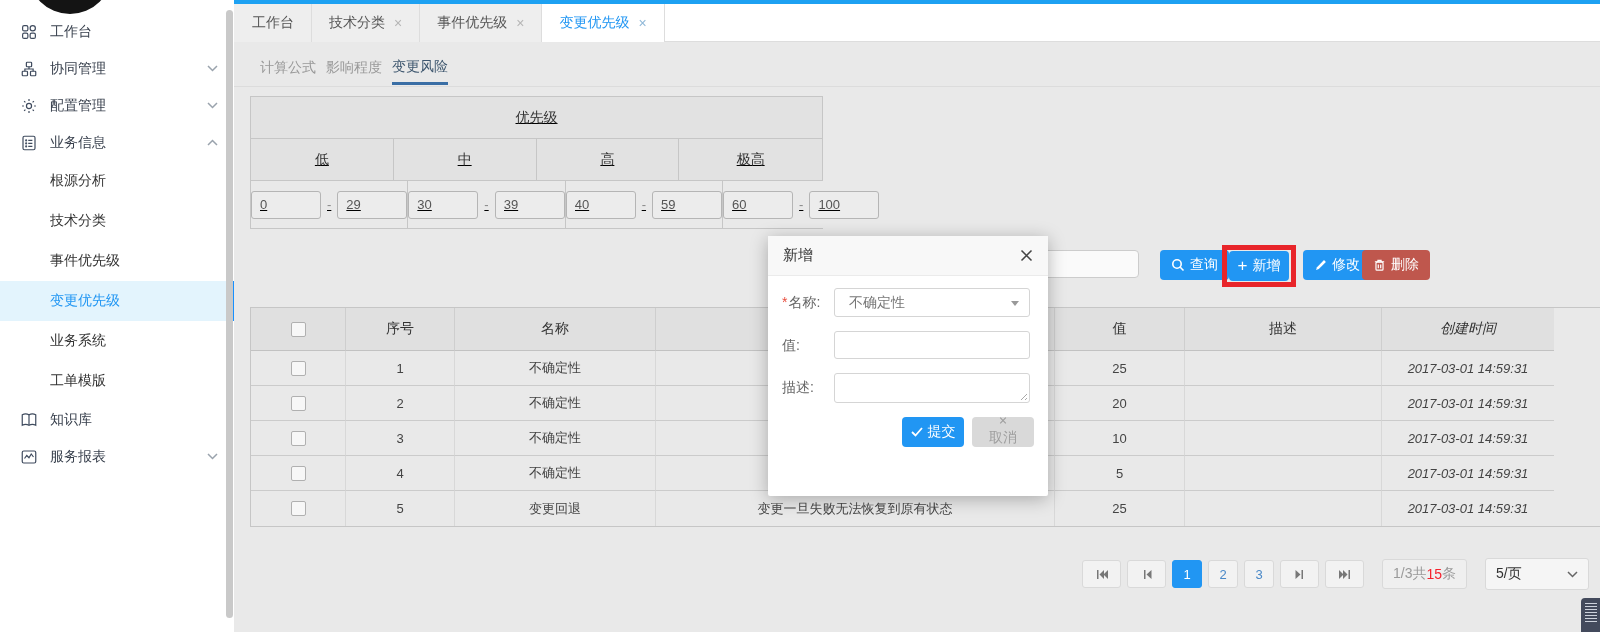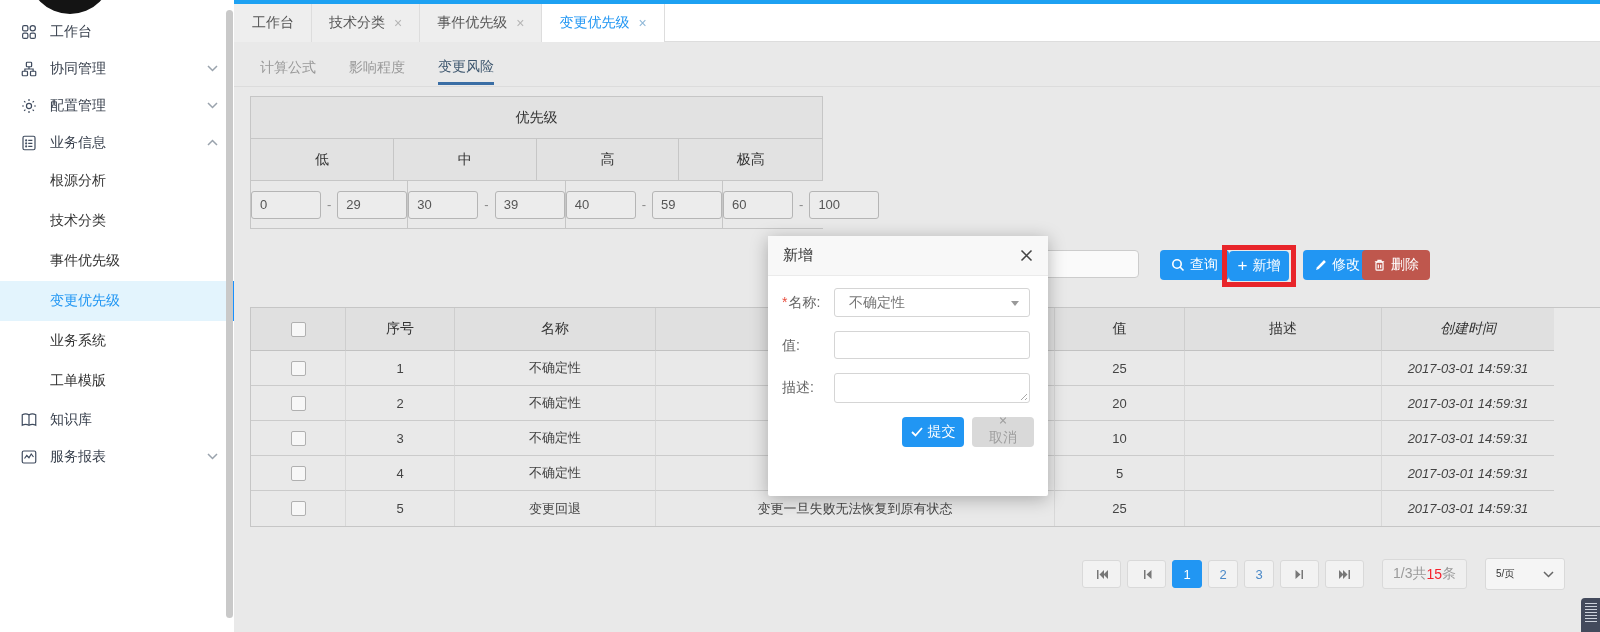--- a/index.html
+++ b/index.html
@@ -24,27 +24,27 @@
   .tabbar { position:absolute; top:4px; left:0; right:0; height:38px; background:#fff; border-bottom:1px solid #ddd; display:flex; }
   .tab { display:flex; align-items:center; gap:9px; height:38px; padding:0 17px; background:#eeeeee; border-right:1px solid #ddd; font-size:14px; color:#555; cursor:pointer; }
   .tab:first-child { border-left:1px solid #eee; }
   .tab.active { background:#fff; color:#2196f3; }
   .tclose { font-size:14px; color:#b5b5b5; line-height:1; }
   .tab.active .tclose { color:#8fb8d8; }
 
   .content { position:absolute; top:42px; left:0; right:0; bottom:0; background:#e9e9e9; }
 
   
-  .subtabs { position:absolute; top:13px; left:26px; display:flex; gap:33px; height:32px; align-items:center; }
+  .subtabs { position:absolute; top:13px; left:26px; display:flex; gap:10px; height:32px; align-items:center; }
   .subtab { font-size:14px; color:#999; cursor:pointer; padding-bottom:6px; }
   .subtab.active { color:#3d566e; border-bottom:3px solid #3a6ea5; }
   .subtab-line { position:absolute; top:44px; left:0; right:0; height:1px; background:#dcdcdc; }
 
   
-  .ptable { position:absolute; top:54px; left:16px; width:573px; border:1px solid #c6c6c6; }
+  .ptable { position:absolute; top:54px; left:16px; width:573px; border:1px solid #c6c6c6;text-decoration:underline; }
   .ptitle { height:42px; background:#e2e2e2; border-bottom:1px solid #c6c6c6; display:flex; align-items:center; justify-content:center; font-size:14px; color:#333; }
   .pheads, .pinputs { display:grid; grid-template-columns:repeat(4,1fr); }
   .phead { height:42px; background:#e2e2e2; border-bottom:1px solid #c6c6c6; border-right:1px solid #c6c6c6; display:flex; align-items:center; justify-content:center; font-size:14px; color:#333; }
   .phead:last-child { border-right:none; }
   .pcell { height:47px; background:#e9e9e9; border-right:1px solid #c6c6c6; display:flex; align-items:center; justify-content:center; gap:6px; }
   .pcell:last-child { border-right:none; }
   .pcell input { width:70px; height:28px; background:#ececec; border:1px solid #b5b5b5; border-radius:3px; padding:0 8px; font-size:13px; color:#555; font-family:inherit; }
   .pdash { color:#888; font-size:13px; }
 
   
@@ -65,21 +65,21 @@
   .dtable > div:nth-last-child(-n+7) { border-bottom:none; }
   .cbx { width:15px; height:15px; background:#f7f7f7; border:1px solid #b0b0b0; border-radius:2px; cursor:pointer; }
 
   
   .pager { position:absolute; top:516px; left:848px; display:flex; align-items:center; gap:6px; }
   .pbtn { min-width:30px; height:28px; padding:0 6px; background:#f2f2f2; border:1px solid #d9d9d9; border-radius:3px; display:flex; align-items:center; justify-content:center; font-size:13px; color:#4a88c7; cursor:pointer; }
   .pbtn.arrow { width:39px; }
   .pbtn.active { background:#2196f3; border-color:#2196f3; color:#fff; }
   .pinfo { margin-left:12px; height:30px; padding:0 10px; border:1px solid #d9d9d9; border-radius:3px; background:#efefef; display:flex; align-items:center; font-size:14px; color:#9a9a9a; }
   .pinfo .red { color:#f5222d; }
-  .psize { margin-left:12px; width:80px; height:32px; border:1px solid #d9d9d9; border-radius:3px; background:#f5f5f5; display:flex; align-items:center; justify-content:space-between; padding:0 10px; font-size:10px; color:#333; cursor:pointer; }
+  .psize { margin-left:12px; width:104px; height:32px; border:1px solid #d9d9d9; border-radius:3px; background:#f5f5f5; display:flex; align-items:center; justify-content:space-between; padding:0 10px; font-size:14px; color:#333; cursor:pointer; }
 
   
   .modal { position:absolute; left:534px; top:236px; width:280px; height:260px; background:#fff; border-radius:2px; box-shadow:0 3px 18px rgba(0,0,0,.28); z-index:50; }
   .mtitle { height:40px; background:#f8f8f8; border-bottom:1px solid #ebebeb; display:flex; align-items:center; padding:0 15px; font-size:15px; color:#333; }
   .mclose { margin-left:auto; cursor:pointer; display:flex; }
   .mbody { padding:12px 14px 0 14px; }
   .mrow { display:flex; align-items:flex-start; margin-bottom:14px; }
   .mlabel { width:52px; font-size:14px; color:#666; padding-top:6px; }
   .req { color:#e84c3d; margin-right:1px; }
   .mselect { position:relative; width:196px; height:29px; border:1px solid #d5d5d5; border-radius:3px; background:#fff; display:flex; align-items:center; padding:0 14px; font-size:14px; color:#777; cursor:pointer; }

